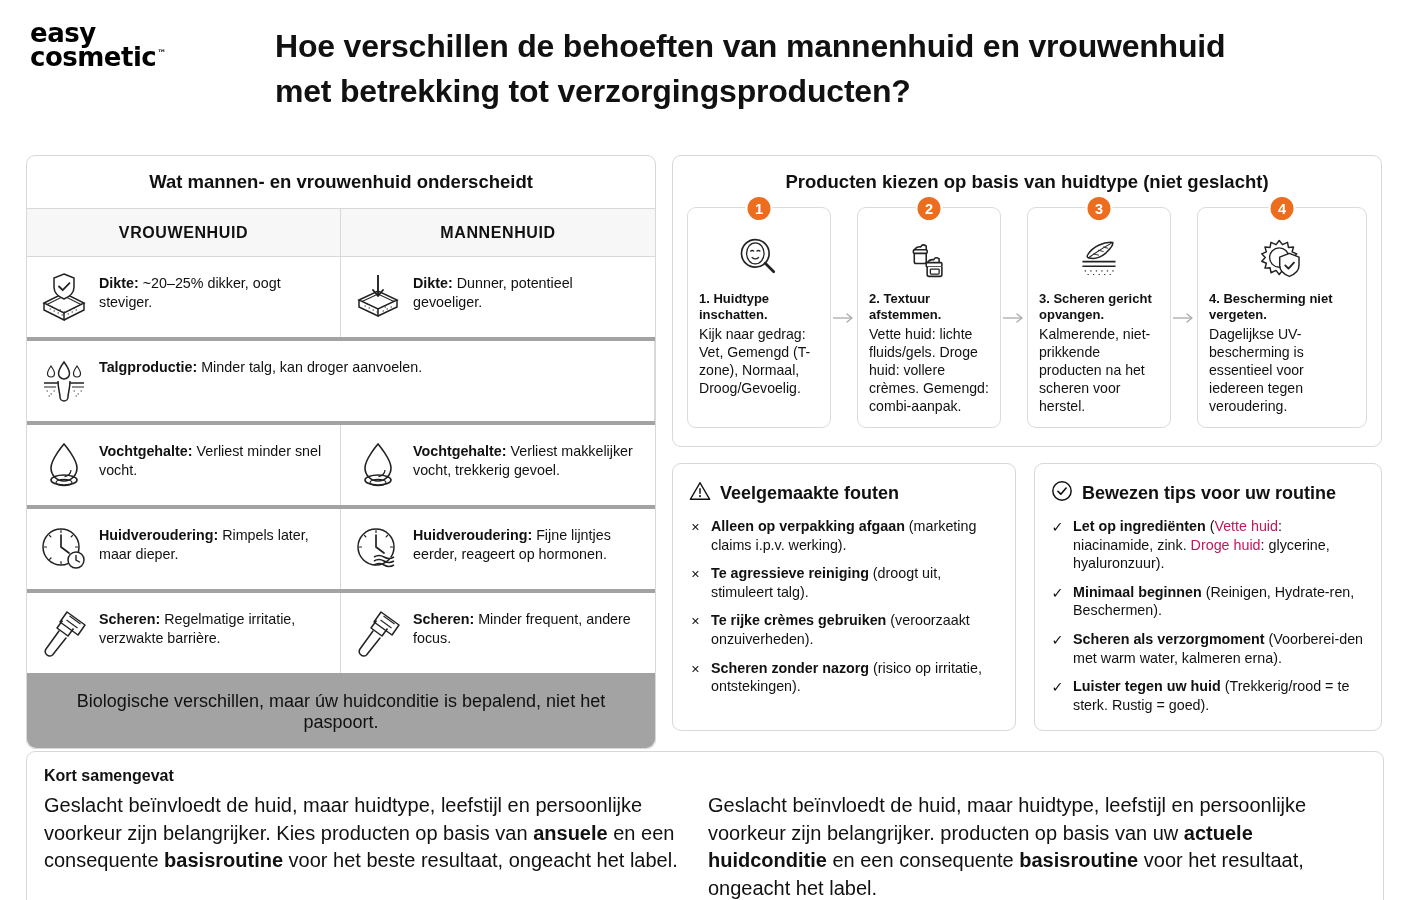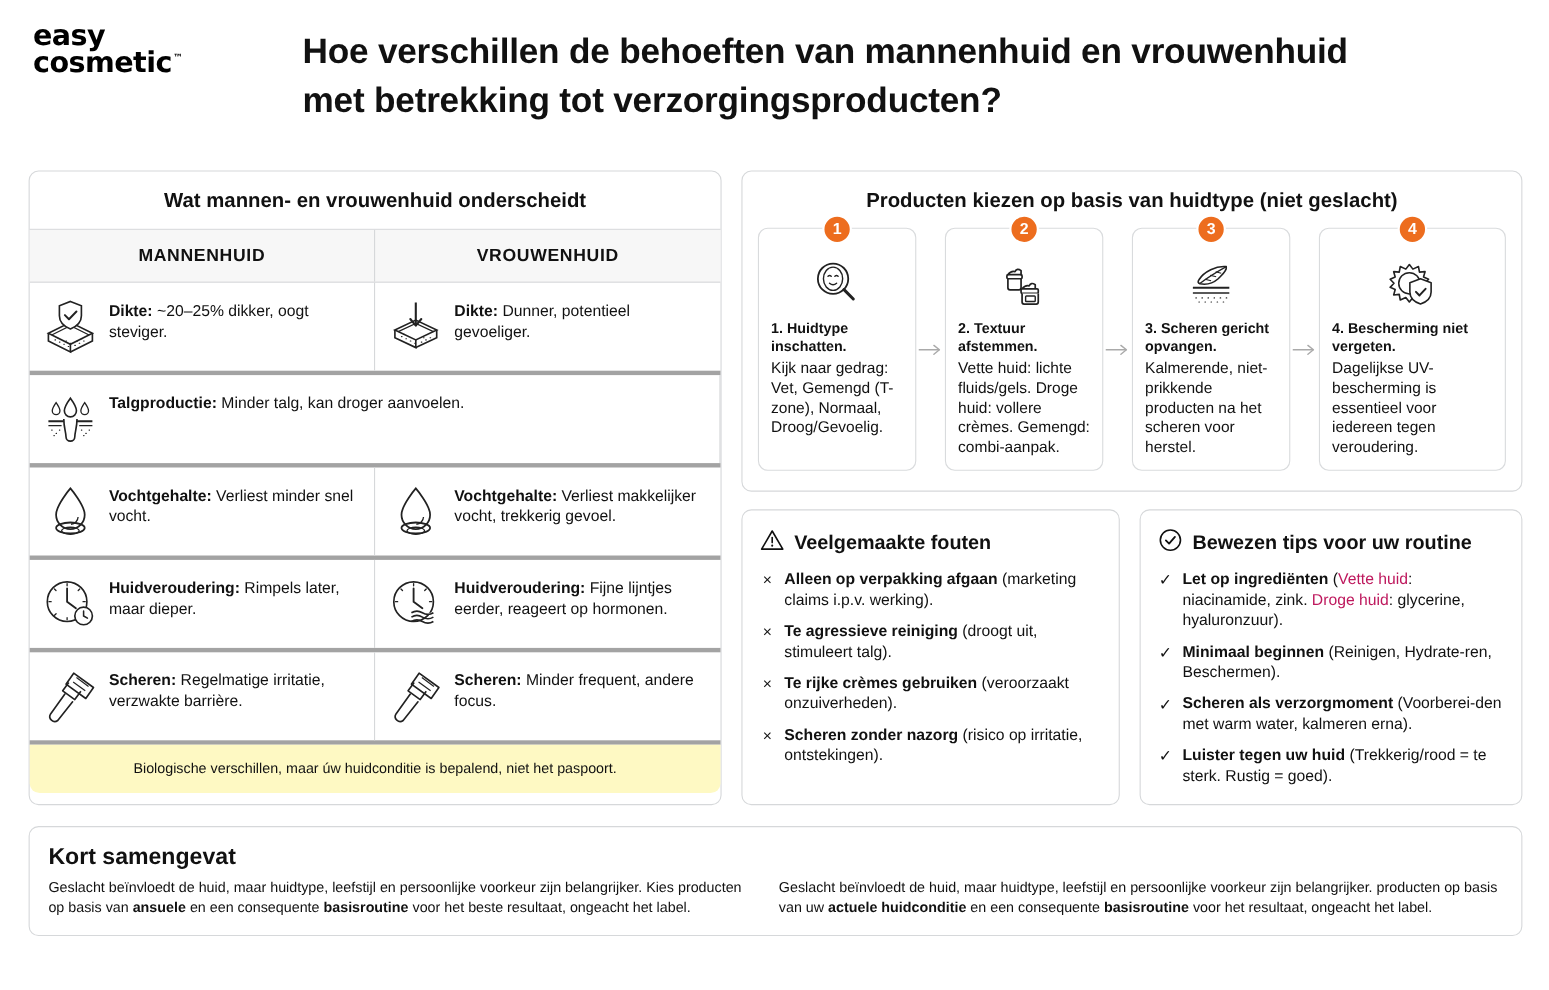--- a/index.html
+++ b/index.html
@@ -27,21 +27,21 @@
   .headline {
     font-size:32px; font-weight:bold; line-height:1.42;
     color:#111; letter-spacing:-0.2px; padding-top:10px;
     max-width:1010px;
   }
 
   
   .card { border:1px solid #d6d8da; border-radius:9px; background:#fff; }
 
   
-  .cols { position:absolute; left:26px; top:155px; width:1358px; display:flex; gap:16px;justify-content:space-between; }
+  .cols { position:absolute; left:26px; top:155px; width:1358px; display:flex; gap:16px; }
   .col-left  { width:630px; flex:none; }
   .col-right { width:710px; flex:none; }
 
   
   .tbl-title {
     text-align:center; font-size:18.5px; font-weight:bold;
     padding:15px 10px 15px; border-bottom:1px solid #d6d8da; color:#111;
   }
   .tbl-head { display:flex; background:#f7f7f7; border-bottom:1px solid #d6d8da; }
   .tbl-head > div {
@@ -53,22 +53,22 @@
   .trow:last-of-type { border-bottom:1px solid #d6d8da; }
   .tcell {
     flex:1 1 50%; display:flex; gap:9px; align-items:flex-start;
     padding:14px 12px 14px 11px; min-height:78px;
   }
   .tcell:first-child { border-right:1px solid #d6d8da; }
   .tcell .ico { flex:none; width:52px; height:52px; }
   .tcell .txt { font-size:14.3px; line-height:1.33; padding-top:3px; }
   .tcell .txt b { font-weight:bold; }
   .tbl-foot {
-    text-align:center; font-size:13px; padding:14px 10px 15px;
-    background:#fef9c3; border-radius:0 0 9px 9px; color:#111;
+    text-align:center; font-size:18px; padding:14px 10px 15px;
+    background:#a3a3a3; border-radius:0 0 9px 9px; color:#111;
   }
 
   
   .steps-panel { padding:0 0 18px; }
   .steps-title {
     text-align:center; font-size:18.5px; font-weight:bold;
     padding:15px 10px 14px; color:#111;
   }
   .steps-row { display:flex; align-items:stretch; padding:0 14px; gap:0; }
   .step-wrap { flex:1 1 0; position:relative; display:flex; }
@@ -97,23 +97,23 @@
   .bx-title { display:flex; align-items:center; gap:9px; margin-bottom:11px; }
   .bx-title span.t { font-size:18px; font-weight:bold; }
   .li { display:flex; gap:9px; margin-bottom:10px; font-size:14.3px; line-height:1.30; }
   .li:last-child { margin-bottom:2px; }
   .li .mk { flex:none; width:13px; text-align:center; padding-top:1px; color:#111; }
   .li b { font-weight:bold; }
   .hl { color:#be185d; font-weight:normal; }
 
   
   .summary { position:absolute; left:26px; top:751px; width:1358px; padding:15px 17px 16px; }
-  .sum-title { font-size:21px; font-weight:bold; margin-bottom:7px; }
+  .sum-title { font-size:16px; font-weight:bold; margin-bottom:7px; }
   .sum-cols { display:flex; gap:24px; }
-  .sum-cols p { margin:0; font-size:13px; line-height:1.38; }
+  .sum-cols p { margin:0; font-size:20px; line-height:1.38; }
   .sum-cols > div { flex:1 1 0; }
   .sum-cols .c1 { max-width:640px; }
 </style>
 </head>
 <body>
 
 <div class="page">
 
   <div class="header">
     <div class="logo">
@@ -121,22 +121,22 @@
       <div class="logo-l2"><span>cosmetic</span><span class="logo-tm">™</span></div>
     </div>
     <div class="headline">Hoe verschillen de behoeften van mannenhuid en vrouwenhuid met betrekking tot verzorgingsproducten?</div>
   </div>
 
   <div class="cols">
 
     <div class="col-left card">
       <div class="tbl-title">Wat mannen- en vrouwenhuid onderscheidt</div>
       <div class="tbl-head">
+        <div>VROUWENHUID</div>
         <div>MANNENHUID</div>
-        <div>VROUWENHUID</div>
       </div>
 
       <div class="trow">
         <div class="tcell">
           <span class="ico">
             <svg viewBox="0 0 52 52" width="52" height="52" fill="none" stroke="#222" stroke-width="1.5">
               <path d="M6 32 L26 22 L46 32 L26 42 Z"></path>
               <path d="M6 32 V39 L26 49 V42"></path>
                 <path d="M46 32 V39 L26 49"></path>
               <path d="M9 33.5 L26 25 L43 33.5" stroke-width="1.1"></path>

